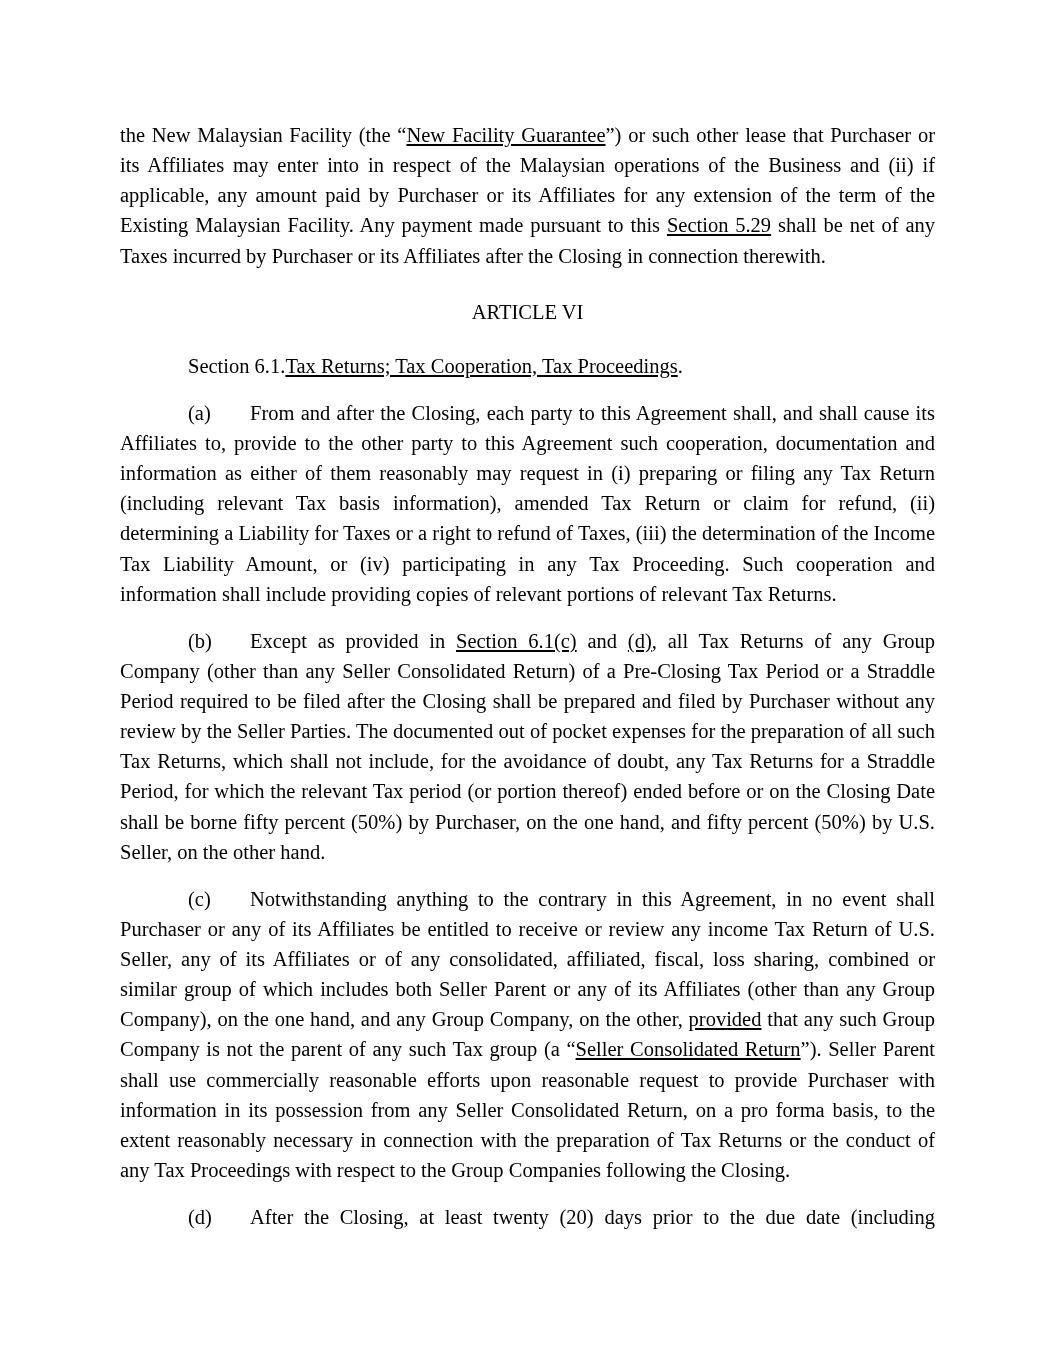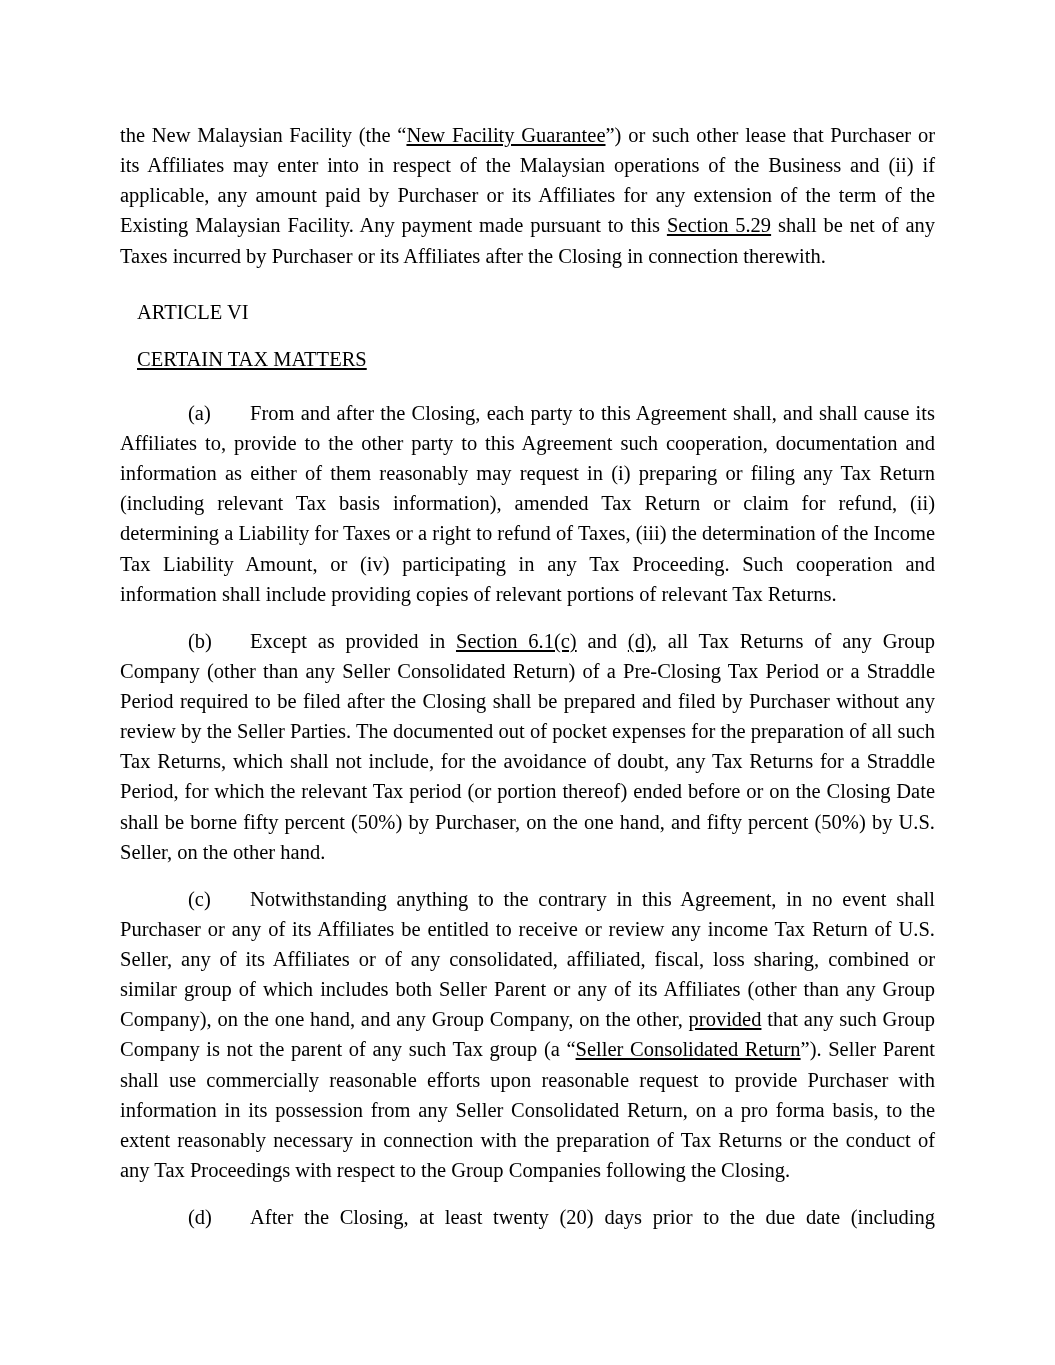--- a/index.html
+++ b/index.html
@@ -25,21 +25,22 @@
     line-height: 1.47;
     text-align: left;
   }
   p {
     margin: 0 0 17px 0;
   }
   .just {
     text-align: justify;
   }
   .center {
-    margin: 17px;
+    text-align: center;
+    margin: 4px;
   }
   .article-block {
     margin: 26px 0 24px 0;
   }
   .article-title {
     text-decoration: underline;
   }
   .section-head {
     margin: 0 0 17px 0;
     padding-left: 68px;
@@ -67,23 +68,23 @@
 </head>
 <body>
 
 <div class="page">
   <div class="doc-body">
 
     <p class="just" id="top-paragraph"><span>the New Malaysian Facility (the “</span><span class="u">New Facility Guarantee</span><span>”) or such other lease that Purchaser or its Affiliates may enter into in respect of the Malaysian operations of the Business and (ii) if applicable, any amount paid by Purchaser or its Affiliates for any extension of the term of the Existing Malaysian Facility. Any payment made pursuant to this </span><span class="u">Section 5.29</span><span> shall be net of any Taxes incurred by Purchaser or its Affiliates after the Closing in connection therewith.</span></p>
 
     <div class="article-block">
       <p class="center">ARTICLE VI</p>
-      <p class="center article-title">CERTAIN TAX MATTERS</p>
     </div>
 
+    <p class="section-head"><span>Section 6.1.</span><span class="u">Tax Returns; Tax Cooperation, Tax Proceedings</span><span>.</span></p>
 
     <div id="clauses">
         <p class="just"><span class="indent-first"></span><span class="lbl">(a)</span><span>From and after the Closing, each party to this Agreement shall, and shall cause its Affiliates to, provide to the other party to this Agreement such cooperation, documentation and information as either of them reasonably may request in (i) preparing or filing any Tax Return (including relevant Tax basis information), amended Tax Return or claim for refund, (ii) determining a Liability for Taxes or a right to refund of Taxes, (iii) the determination of the Income Tax Liability Amount, or (iv) participating in any Tax Proceeding. Such cooperation and information shall include providing copies of relevant portions of relevant Tax Returns.</span></p>
         <p class="just"><span class="indent-first"></span><span class="lbl">(b)</span><span>Except as provided in </span><span class="u">Section 6.1(c)</span><span> and </span><span class="u">(d)</span><span>, all Tax Returns of any Group Company (other than any Seller Consolidated Return) of a Pre-Closing Tax Period or a Straddle Period required to be filed after the Closing shall be prepared and filed by Purchaser without any review by the Seller Parties. The documented out of pocket expenses for the preparation of all such Tax Returns, which shall not include, for the avoidance of doubt, any Tax Returns for a Straddle Period, for which the relevant Tax period (or portion thereof) ended before or on the Closing Date shall be borne fifty percent (50%) by Purchaser, on the one hand, and fifty percent (50%) by U.S. Seller, on the other hand.</span></p>
         <p class="just"><span class="indent-first"></span><span class="lbl">(c)</span><span>Notwithstanding anything to the contrary in this Agreement, in no event shall Purchaser or any of its Affiliates be entitled to receive or review any income Tax Return of U.S. Seller, any of its Affiliates or of any consolidated, affiliated, fiscal, loss sharing, combined or similar group of which includes both Seller Parent or any of its Affiliates (other than any Group Company), on the one hand, and any Group Company, on the other, </span><span class="u">provided</span><span> that any such Group Company is not the parent of any such Tax group (a “</span><span class="u">Seller Consolidated Return</span><span>”).  Seller Parent shall use commercially reasonable efforts upon reasonable request to provide Purchaser with information in its possession from any Seller Consolidated Return, on a pro forma basis, to the extent reasonably necessary in connection with the preparation of Tax Returns or the conduct of any Tax Proceedings with respect to the Group Companies following the Closing.</span></p>
         <p class="just"><span class="indent-first"></span><span class="lbl">(d)</span><span>After the Closing, at least twenty (20) days prior to the due date (including extensions) for the filing of any Tax Return (or as soon as reasonably possible if such Tax Return is due within twenty (20) days of the Closing Date) which either (i) reflects the tax treatment, in whole or in part, of a step in the Reorganization (including GSI Brasil Industria e Comercio de Equipamento Agropecuarios Ltda) or (ii) is relevant for determining Seller Parent’s indemnity pursuant to </span></p>
       </div>
 
   </div>
 </div>

